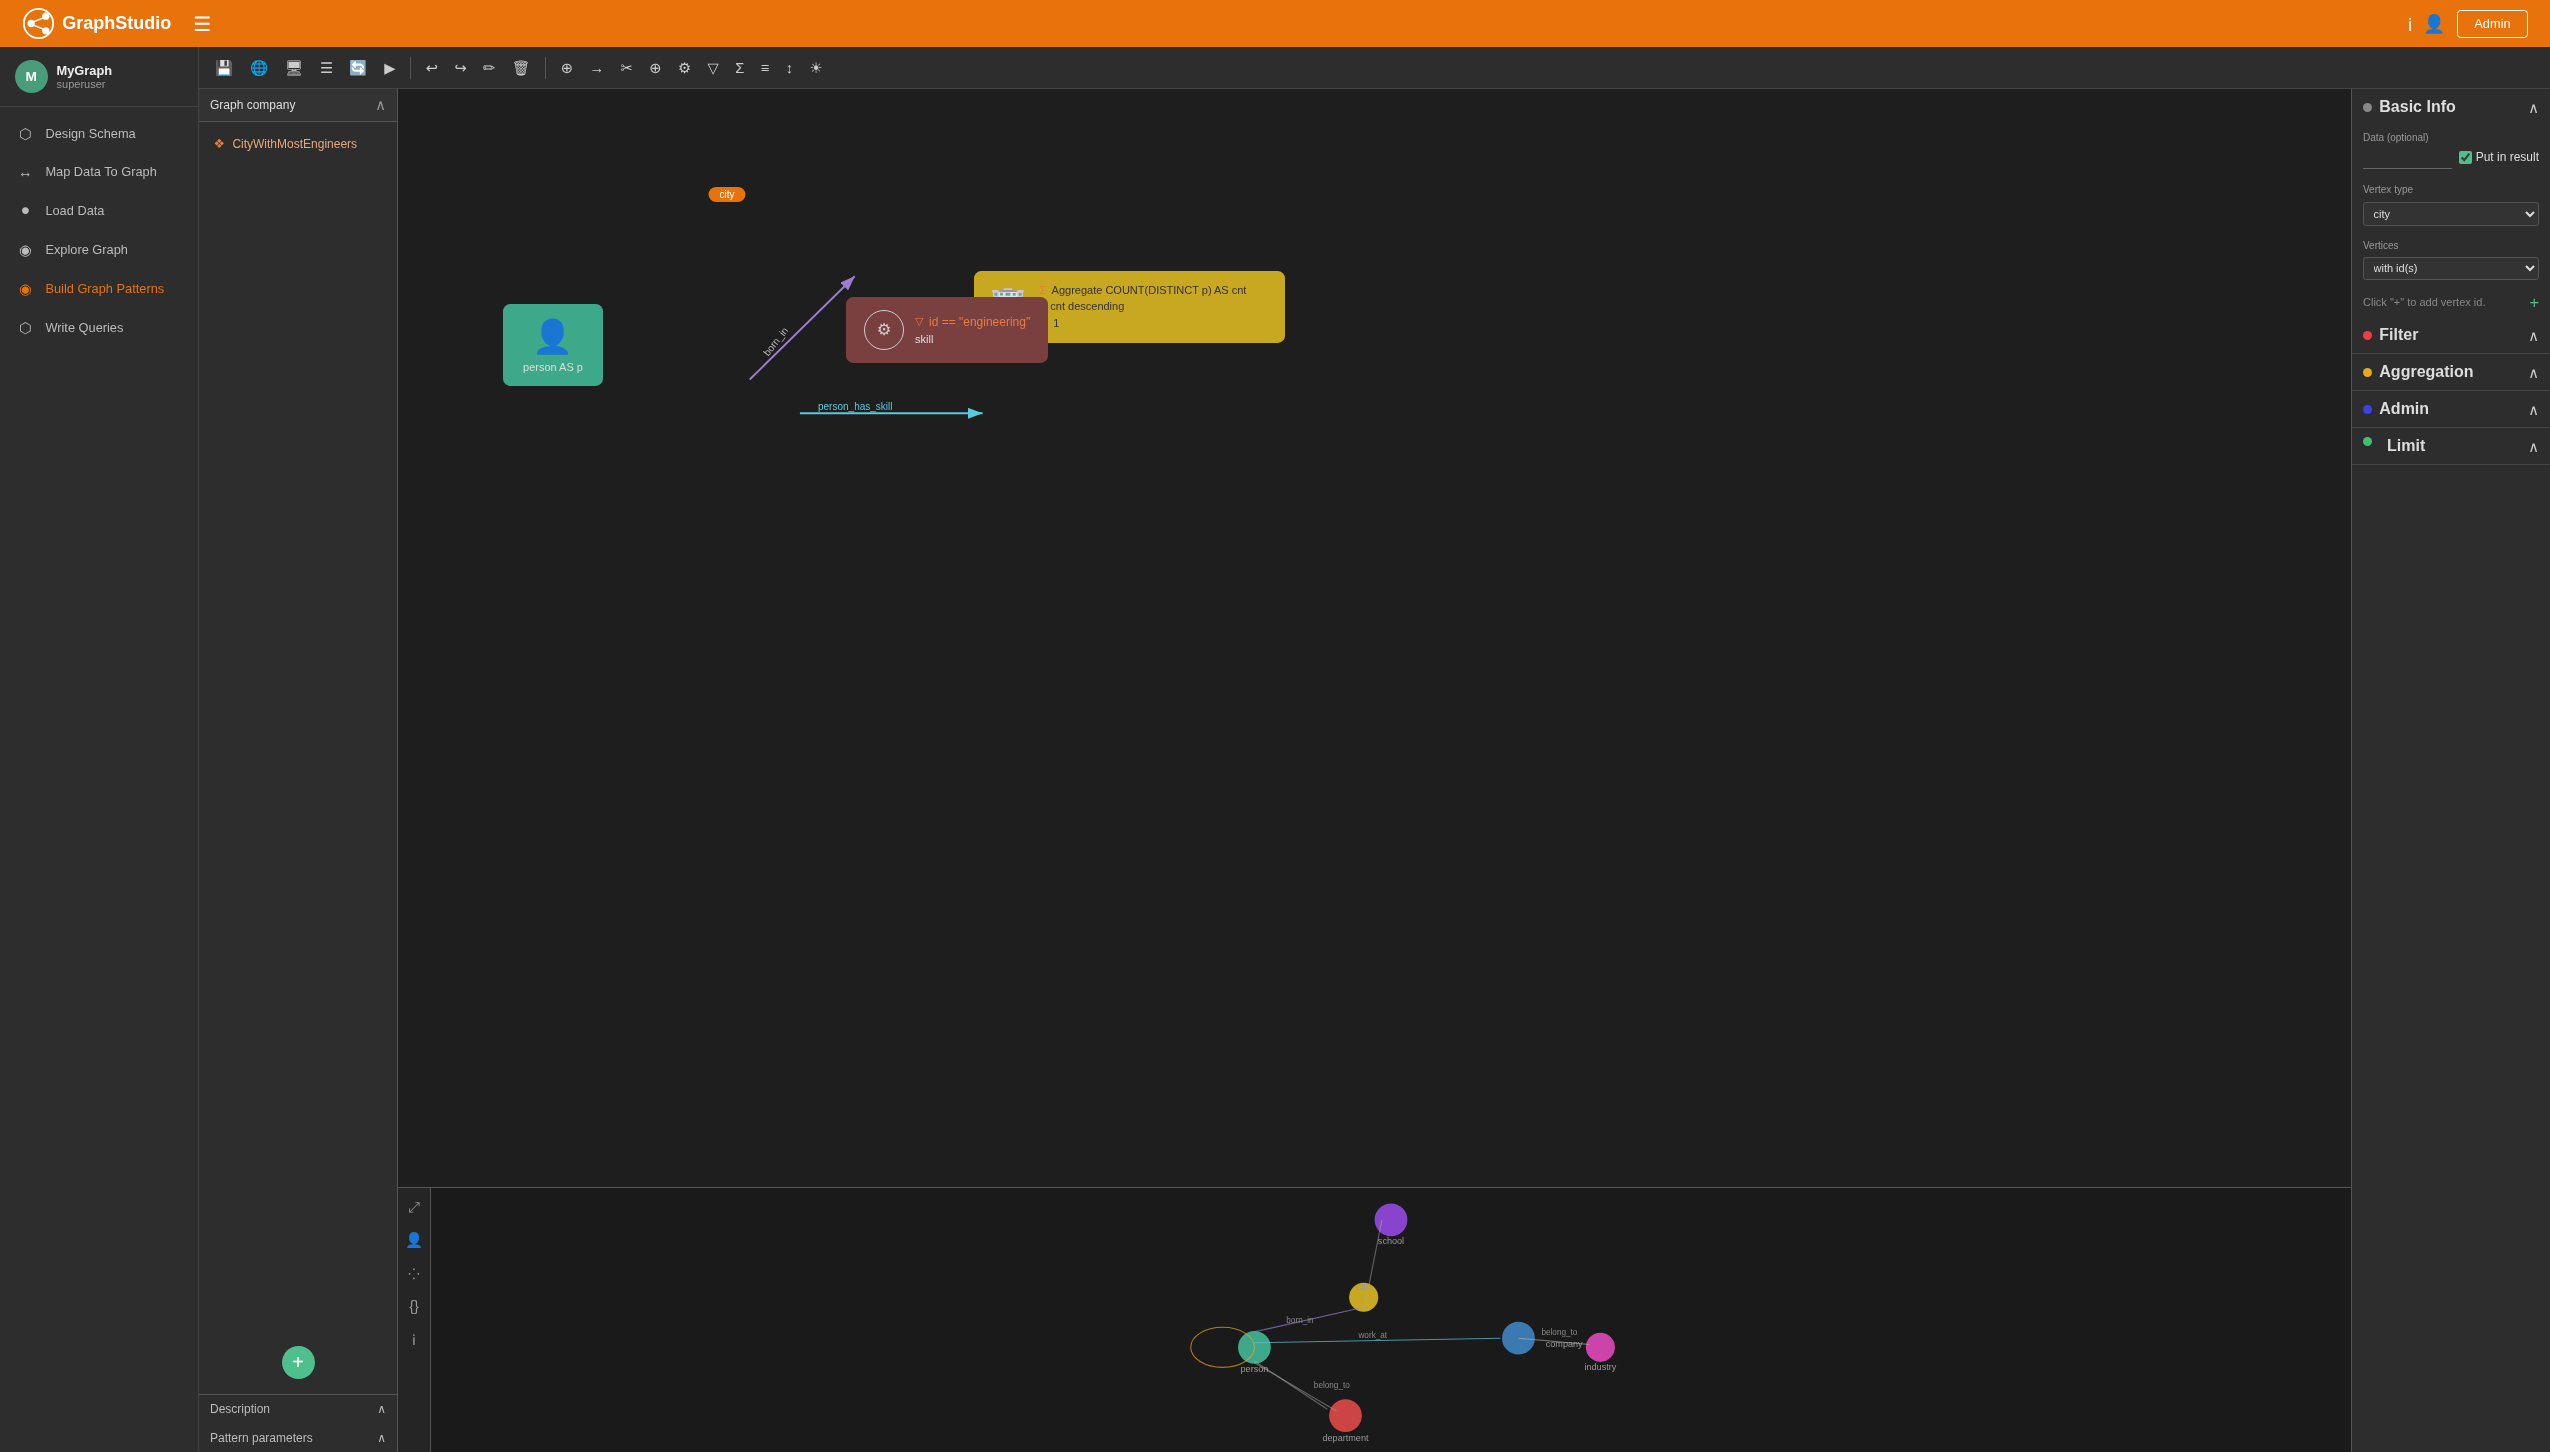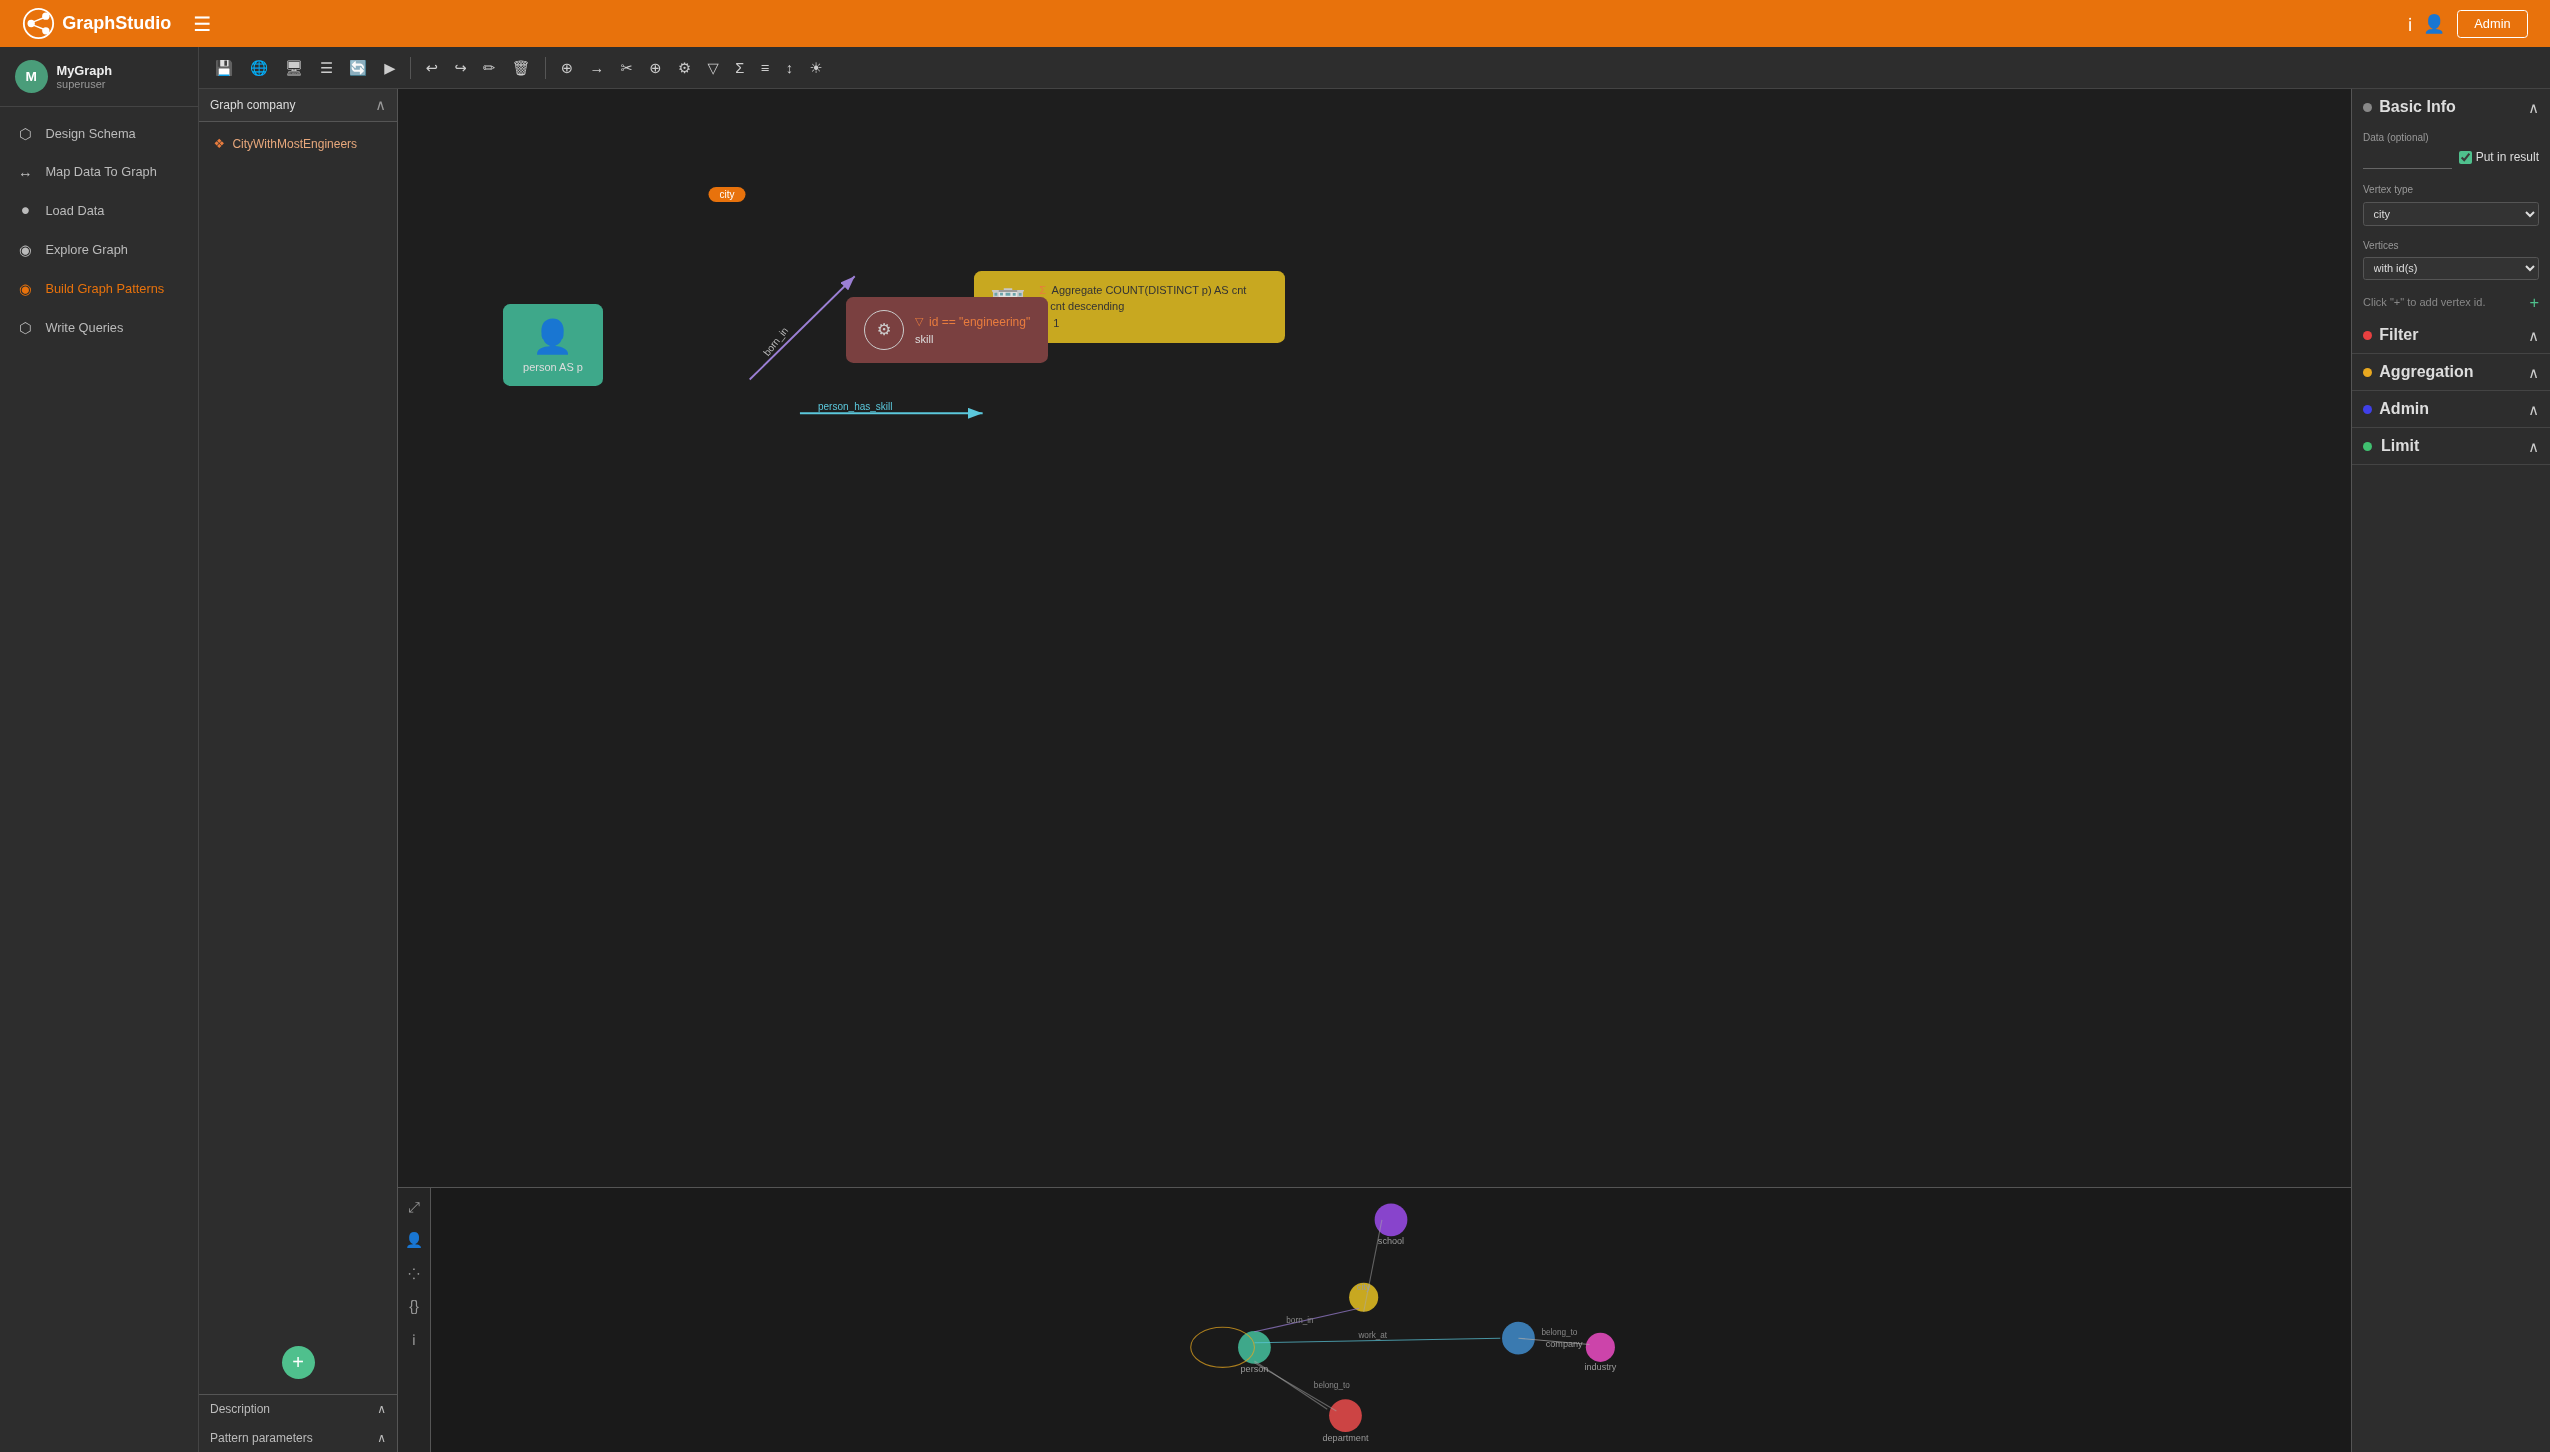--- a/index.html
+++ b/index.html
@@ -504,21 +504,21 @@
           <div class="config-section-header">
             <div style="display:flex; align-items:center; gap:7.3px;">
               <span style="width:9px; height:9px; border-radius:50%; background:#4040e8; display:inline-block;"></span>
               <span class="config-section-title">Admin</span>
             </div>
             <span>∧</span>
           </div>
         </div>
         <div class="config-section">
           <div class="config-section-header">
-            <div style="display:flex; align-items:center; gap:9px;">
+            <div style="display:flex; gap:15px;">
               <span style="width:9px; height:9px; border-radius:50%; background:#40c070; display:inline-block;"></span>
               <span class="config-section-title">Limit</span>
             </div>
             <span>∧</span>
           </div>
         </div>
 
       </div>
     </div>
   </div>

